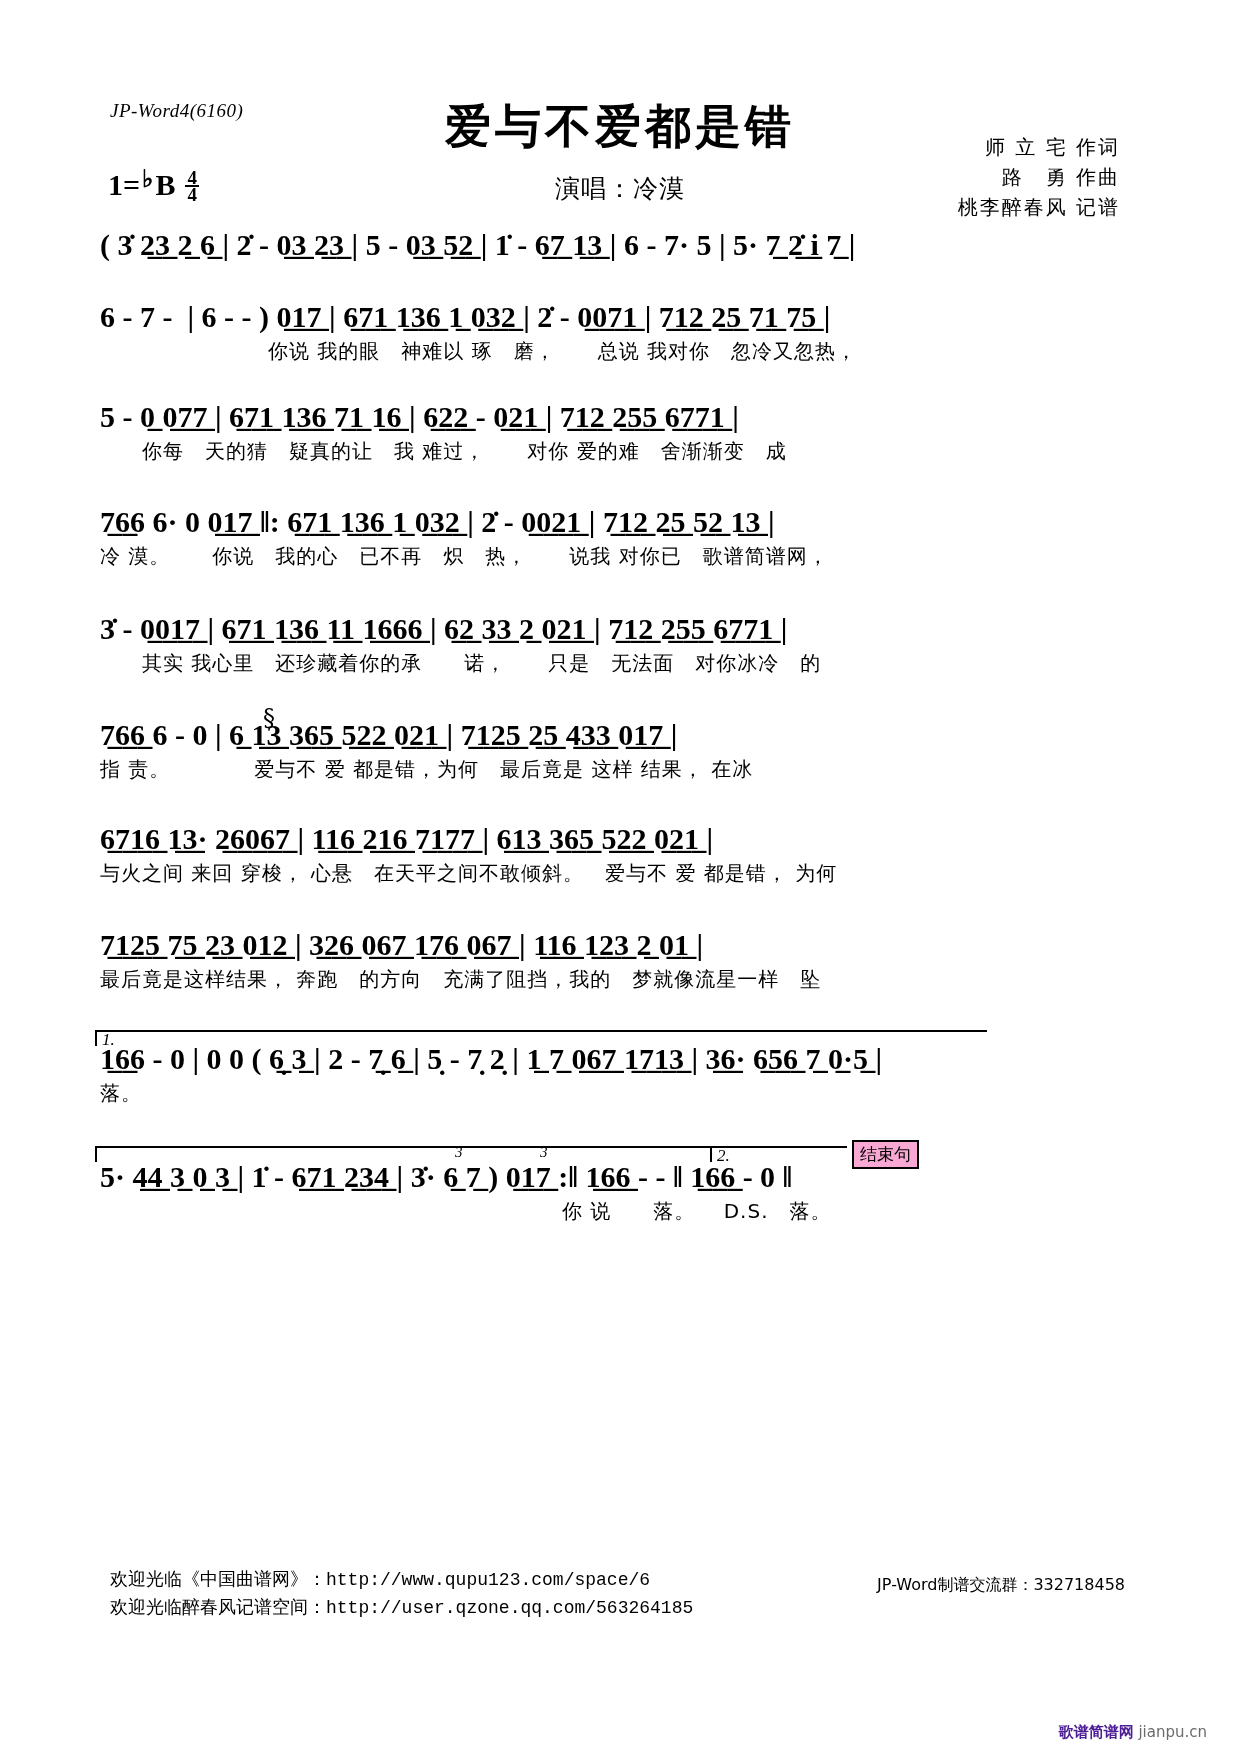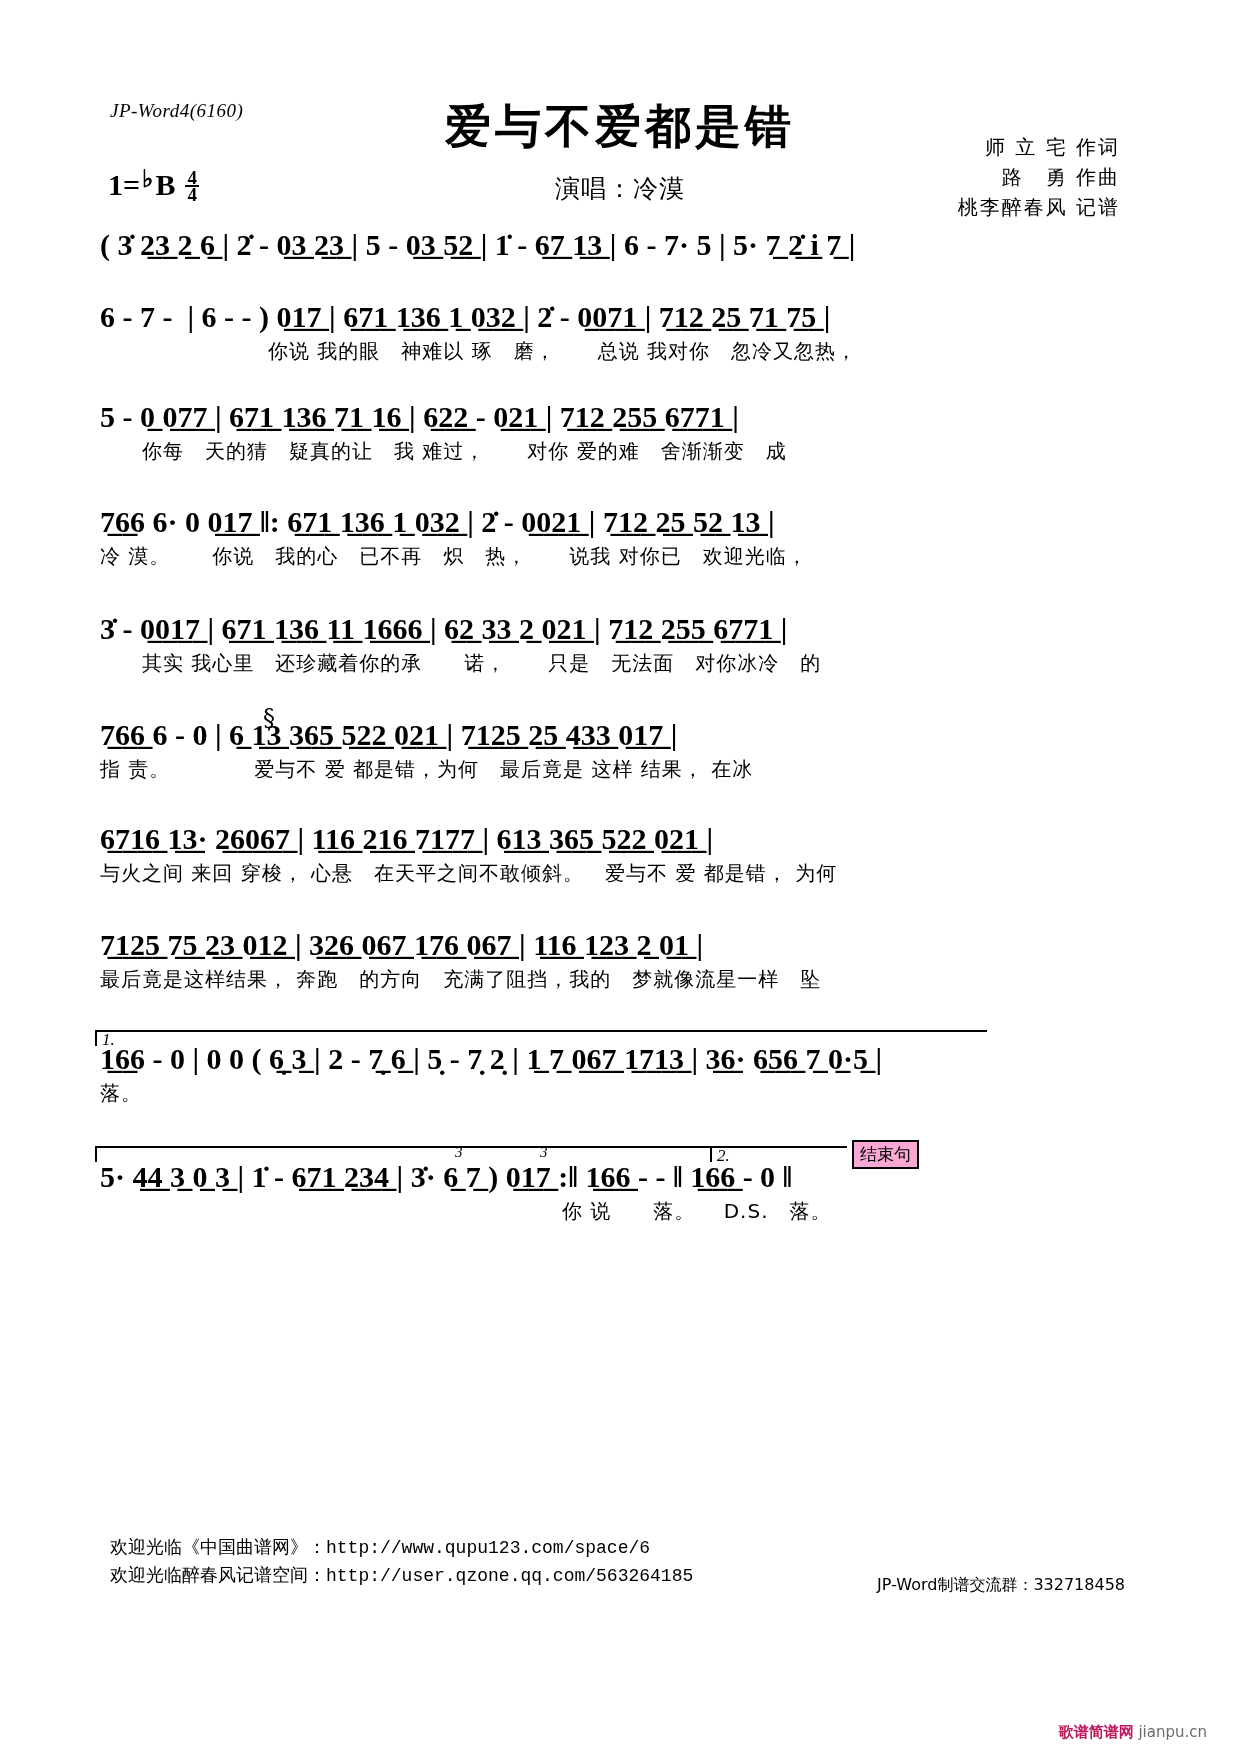--- a/index.html
+++ b/index.html
@@ -64,32 +64,32 @@
     position:absolute;left:5px;top:-2px;font-size:17px;
     font-family:"Liberation Serif", serif;font-style:italic;
   }
   .boxlabel{
     position:absolute;border:2px solid #000;padding:1px 6px;
     font-family:"DejaVu Sans", sans-serif;font-size:17px;background:#f9a8d4;
   }
 
   
   .footer{
-    position:absolute;left:110px;bottom:164px;
+    position:absolute;left:110px;bottom:132px;
     font-family:"Liberation Mono", monospace;font-size:18px;line-height:28px;
   }
   .footer2{
     position:absolute;right:100px;bottom:158px;
     font-family:"DejaVu Sans", sans-serif;font-size:16px;
   }
   .watermark{
     position:absolute;right:18px;bottom:12px;
     font-family:"DejaVu Sans", sans-serif;font-size:15px;color:#6b6b6b;
   }
-  .watermark .red{color:#be185d;font-weight:bold;}
+  .watermark .red{color:#4c1d95;font-weight:bold;}
 </style>
 </head>
 <body>
 
 <div class="page">
 
   <div class="corner-id">JP-Word4(6160)</div>
 
   <div class="title">爱与不爱都是错</div>
   <div class="singer">演唱：冷漠</div>
@@ -120,21 +120,21 @@
     <div class="lyrics">　　　　　　　　你说 我的眼　神难以 琢　磨，　　总说 我对你　忽冷又忽热，</div>
   </div>
 
   <div class="system" style="top:400px;">
     <div class="notes">5 - 0̲ 0̲7̲7̲ | 6̲7̲1̲ 1̲3̲6̲ 7̲1̲ 1̲6̲ | 6̲2̲2̲ - 0̲2̲1̲ | 7̲1̲2̲ 2̲5̲5̲ 6̲7̲7̲1̲ |</div>
     <div class="lyrics">　　你每　天的猜　疑真的让　我 难过，　　对你 爱的难　舍渐渐变　成</div>
   </div>
 
   <div class="system" style="top:505px;">
     <div class="notes">7̲6̲6 6· 0 0̲1̲7̲ ‖: 6̲7̲1̲ 1̲3̲6̲ 1̲ 0̲3̲2̲ | 2̇ - 0̲0̲2̲1̲ | 7̲1̲2̲ 2̲5̲ 5̲2̲ 1̲3̲ |</div>
-    <div class="lyrics">冷 漠。　　你说　我的心　已不再　炽　热，　　说我 对你已　欢迎光临，</div>
+    <div class="lyrics">冷 漠。　　你说　我的心　已不再　炽　热，　　说我 对你已　歌谱简谱网，</div>
   </div>
 
   <div class="system" style="top:612px;">
     <div class="notes">3̇ - 0̲0̲1̲7̲ | 6̲7̲1̲ 1̲3̲6̲ 1̲1̲ 1̲6̲6̲6̲ | 6̲2̲ 3̲3̲ 2̲ 0̲2̲1̲ | 7̲1̲2̲ 2̲5̲5̲ 6̲7̲7̲1̲ |</div>
     <div class="lyrics">　　其实 我心里　还珍藏着你的承　　诺，　　只是　无法面　对你冰冷　的</div>
   </div>
 
   <div class="system" style="top:718px;">
     <div class="notes">7̲6̲6̲ 6 - 0 | 6̲ 1̲3̲ 3̲6̲5̲ 5̲2̲2̲ 0̲2̲1̲ | 7̲1̲2̲5̲ 2̲5̲ 4̲3̲3̲ 0̲1̲7̲ |</div>
     <div class="lyrics">指 责。　　　　爱与不 爱 都是错，为何　最后竟是 这样 结果， 在冰</div>

